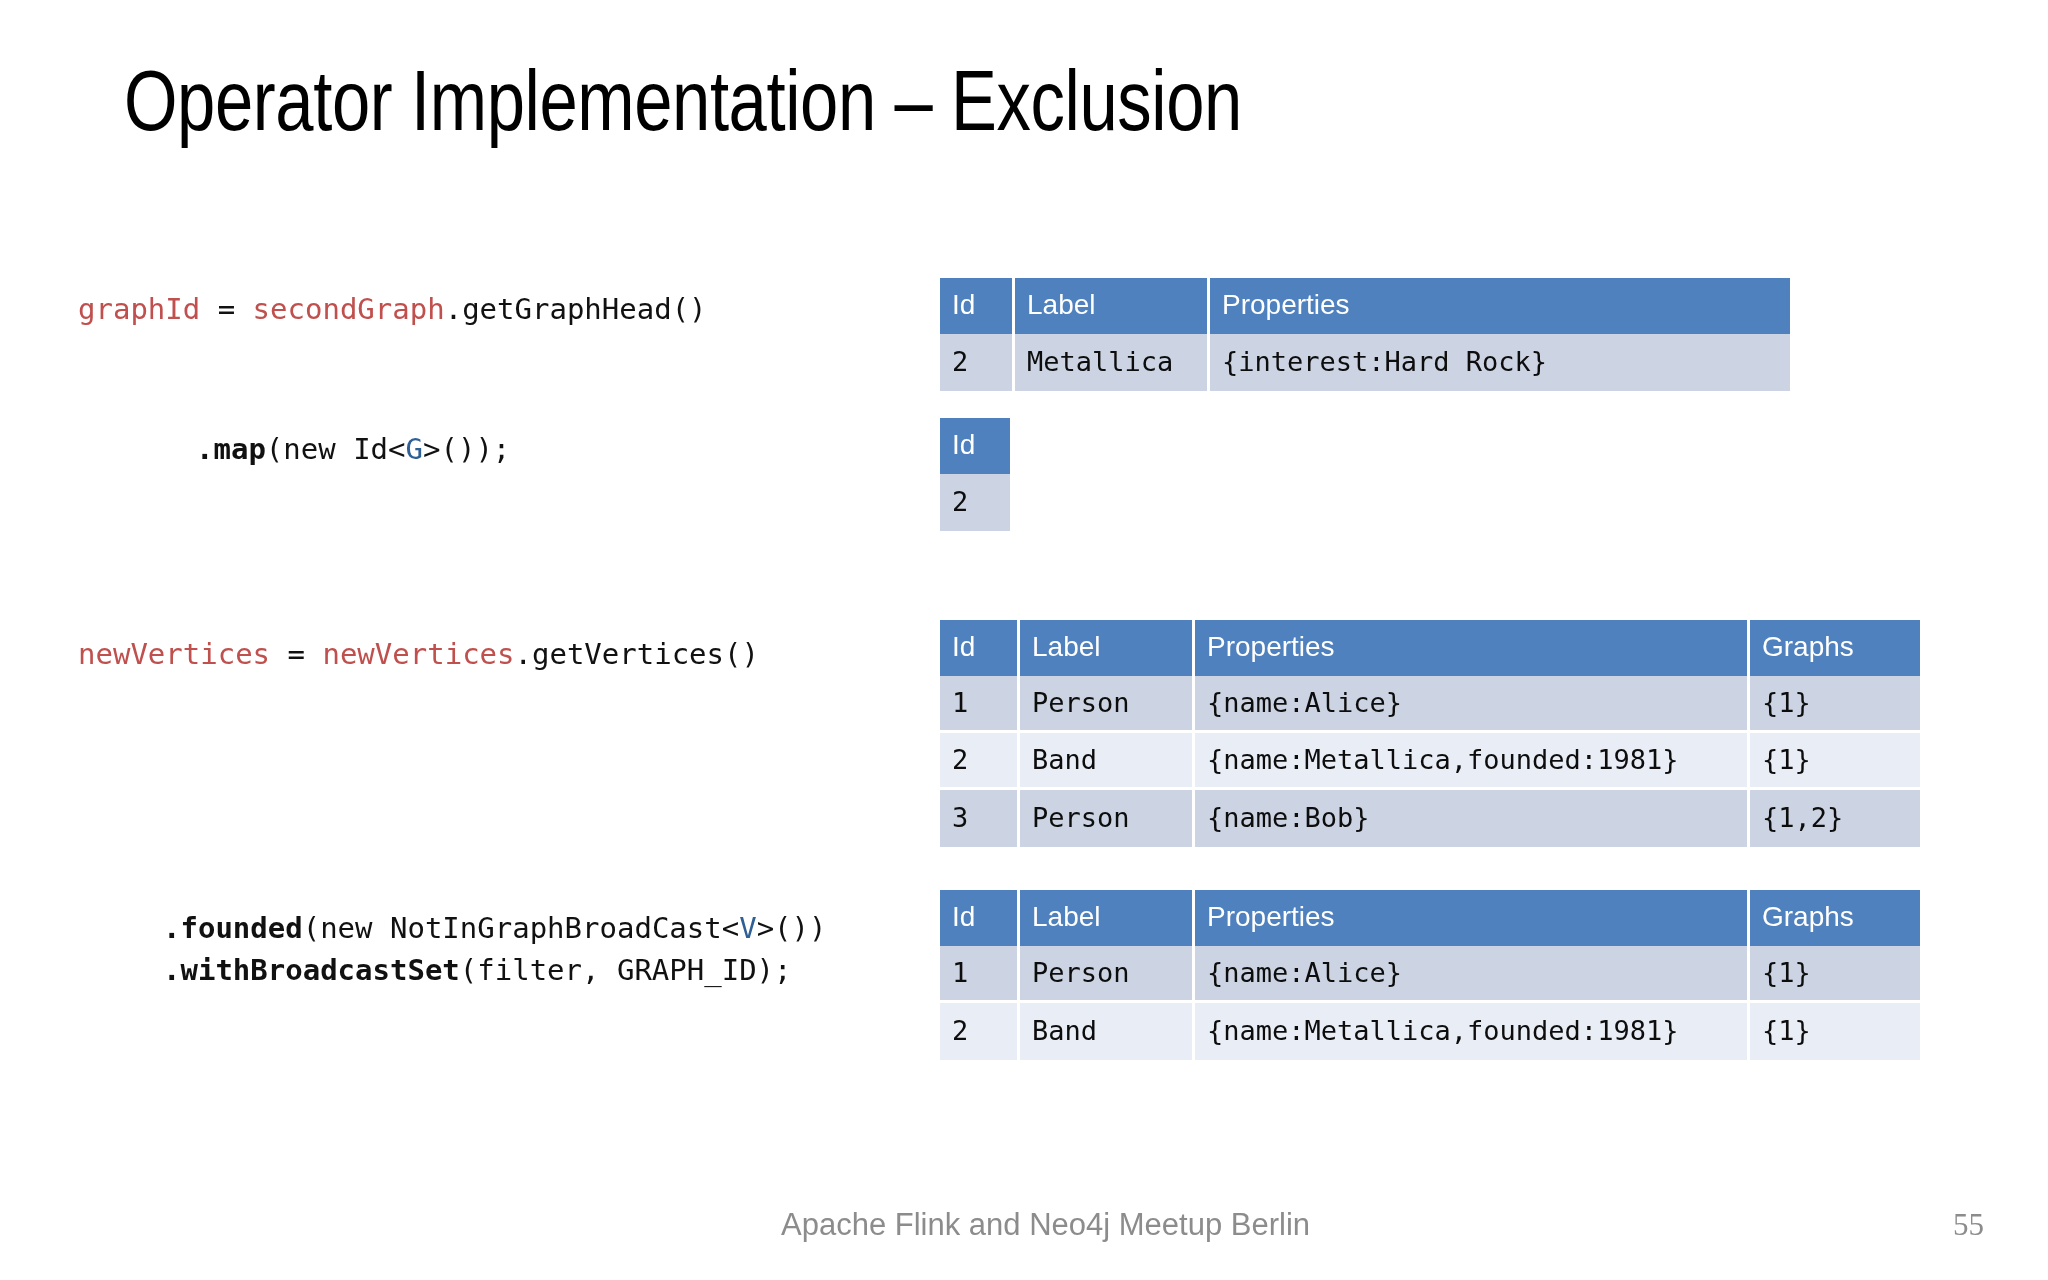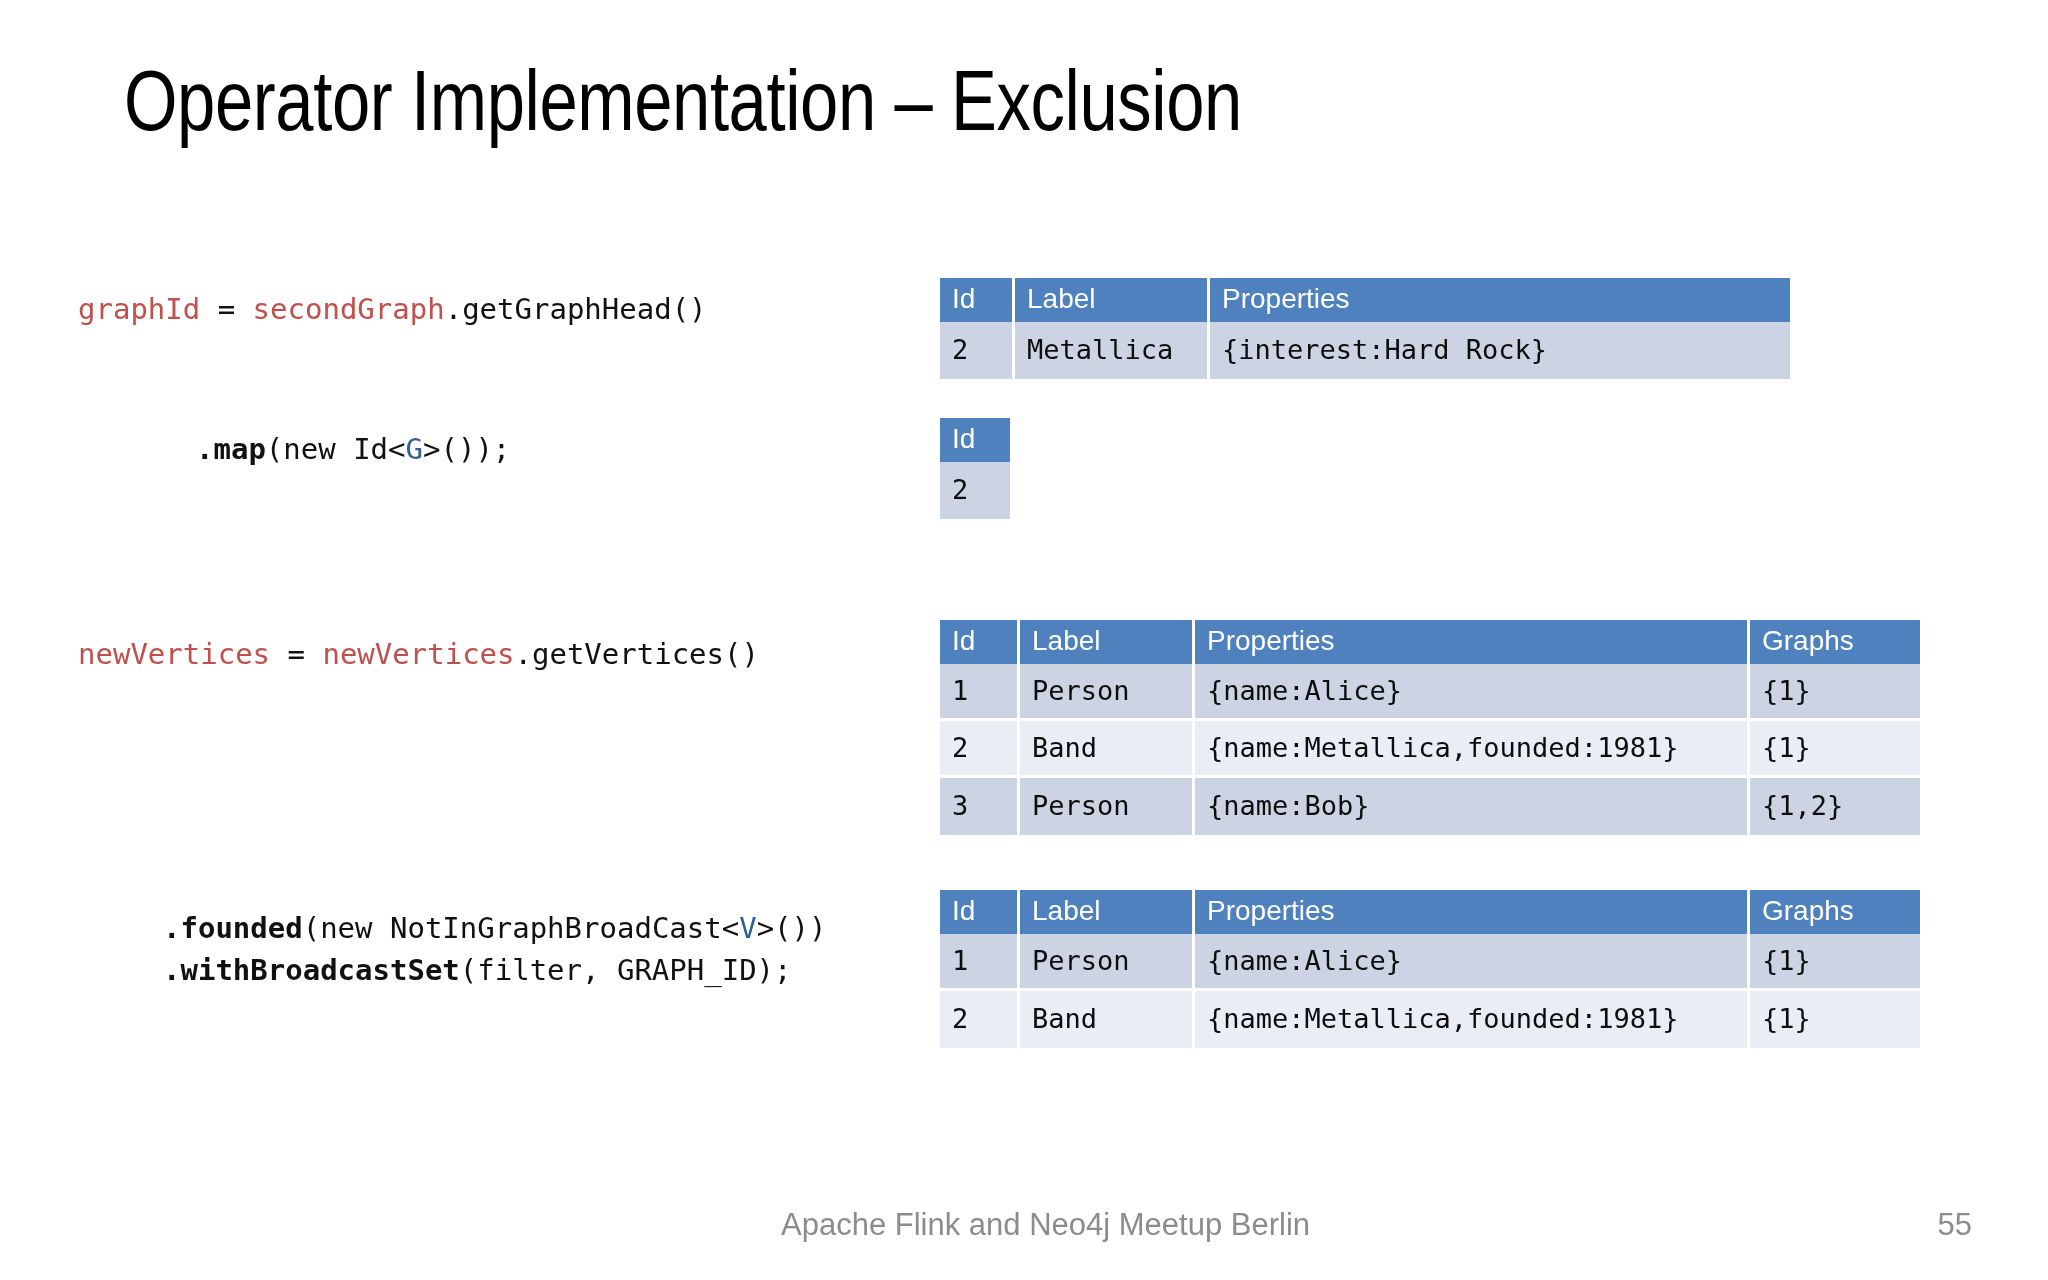--- a/index.html
+++ b/index.html
@@ -60,21 +60,21 @@
   }
   .data-table th {
     background: #4e81bd;
     color: #ffffff;
     font-family: "Liberation Sans", sans-serif;
     font-size: 28px;
     font-weight: 400;
     text-align: left;
     padding: 6px 0 9px 12px;
     border-right: 3px solid #ffffff;
-    height: 44px;
+    height: 56px;
     box-sizing: border-box;
     vertical-align: middle;
     line-height: 1;
   }
   .data-table th:last-child { border-right: none; }
 
   .data-table td {
     font-family: "DejaVu Sans Mono", "Liberation Mono", monospace;
     font-size: 27px;
     color: #0d0d0d;
@@ -110,23 +110,23 @@
     top: 1207px;
     text-align: center;
     font-family: "Liberation Sans", sans-serif;
     font-size: 31px;
     color: #8c8c8c;
     letter-spacing: 0px;
     padding-left: 43px;
   }
   #page-number {
     position: absolute;
-    right: 76px;
+    right: 64px;
     top: 1207px;
-    font-family: Liberation Sans, sans-serif;
+    font-family: Liberation Serif, serif;
     font-size: 31px;
     color: #8c8c8c;
   }
 </style>
 </head>
 <body>
 
 <div id="slide-title">Operator Implementation – Exclusion</div>
 
 <div class="code-block" id="code-1"><span class="var">graphId</span><span> = </span><span class="var">secondGraph</span><span>.getGraphHead()</span></div>

